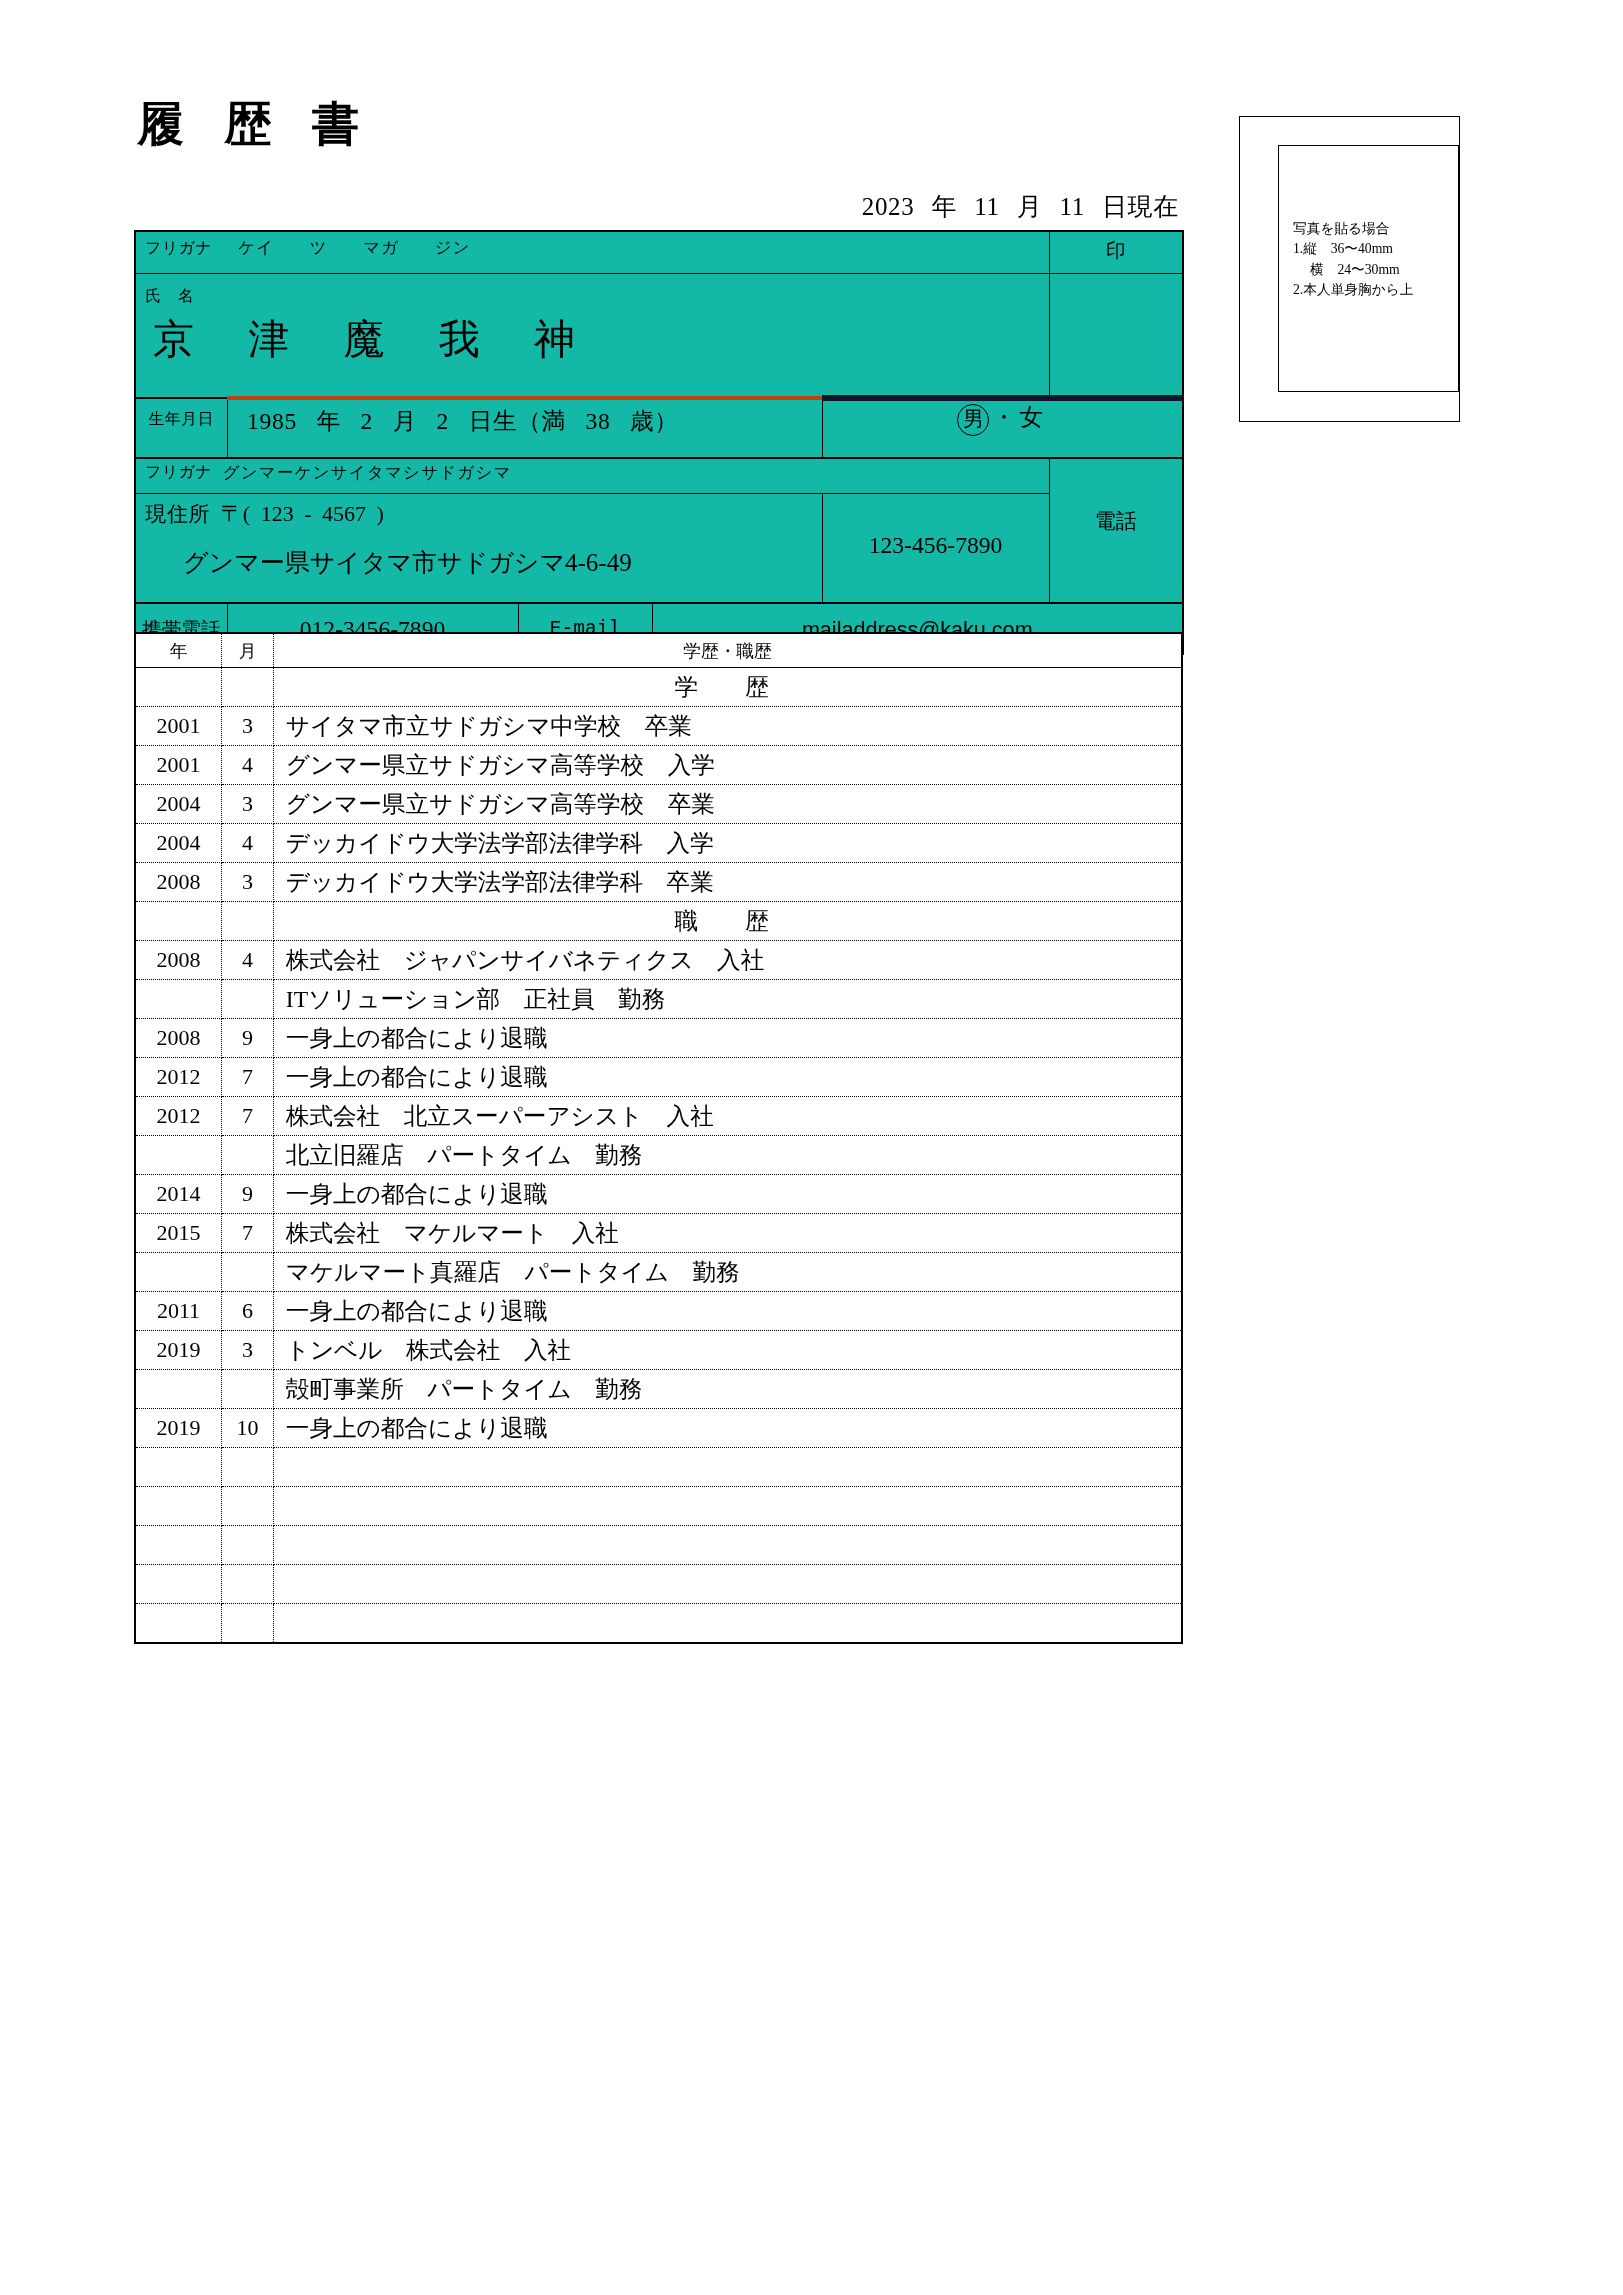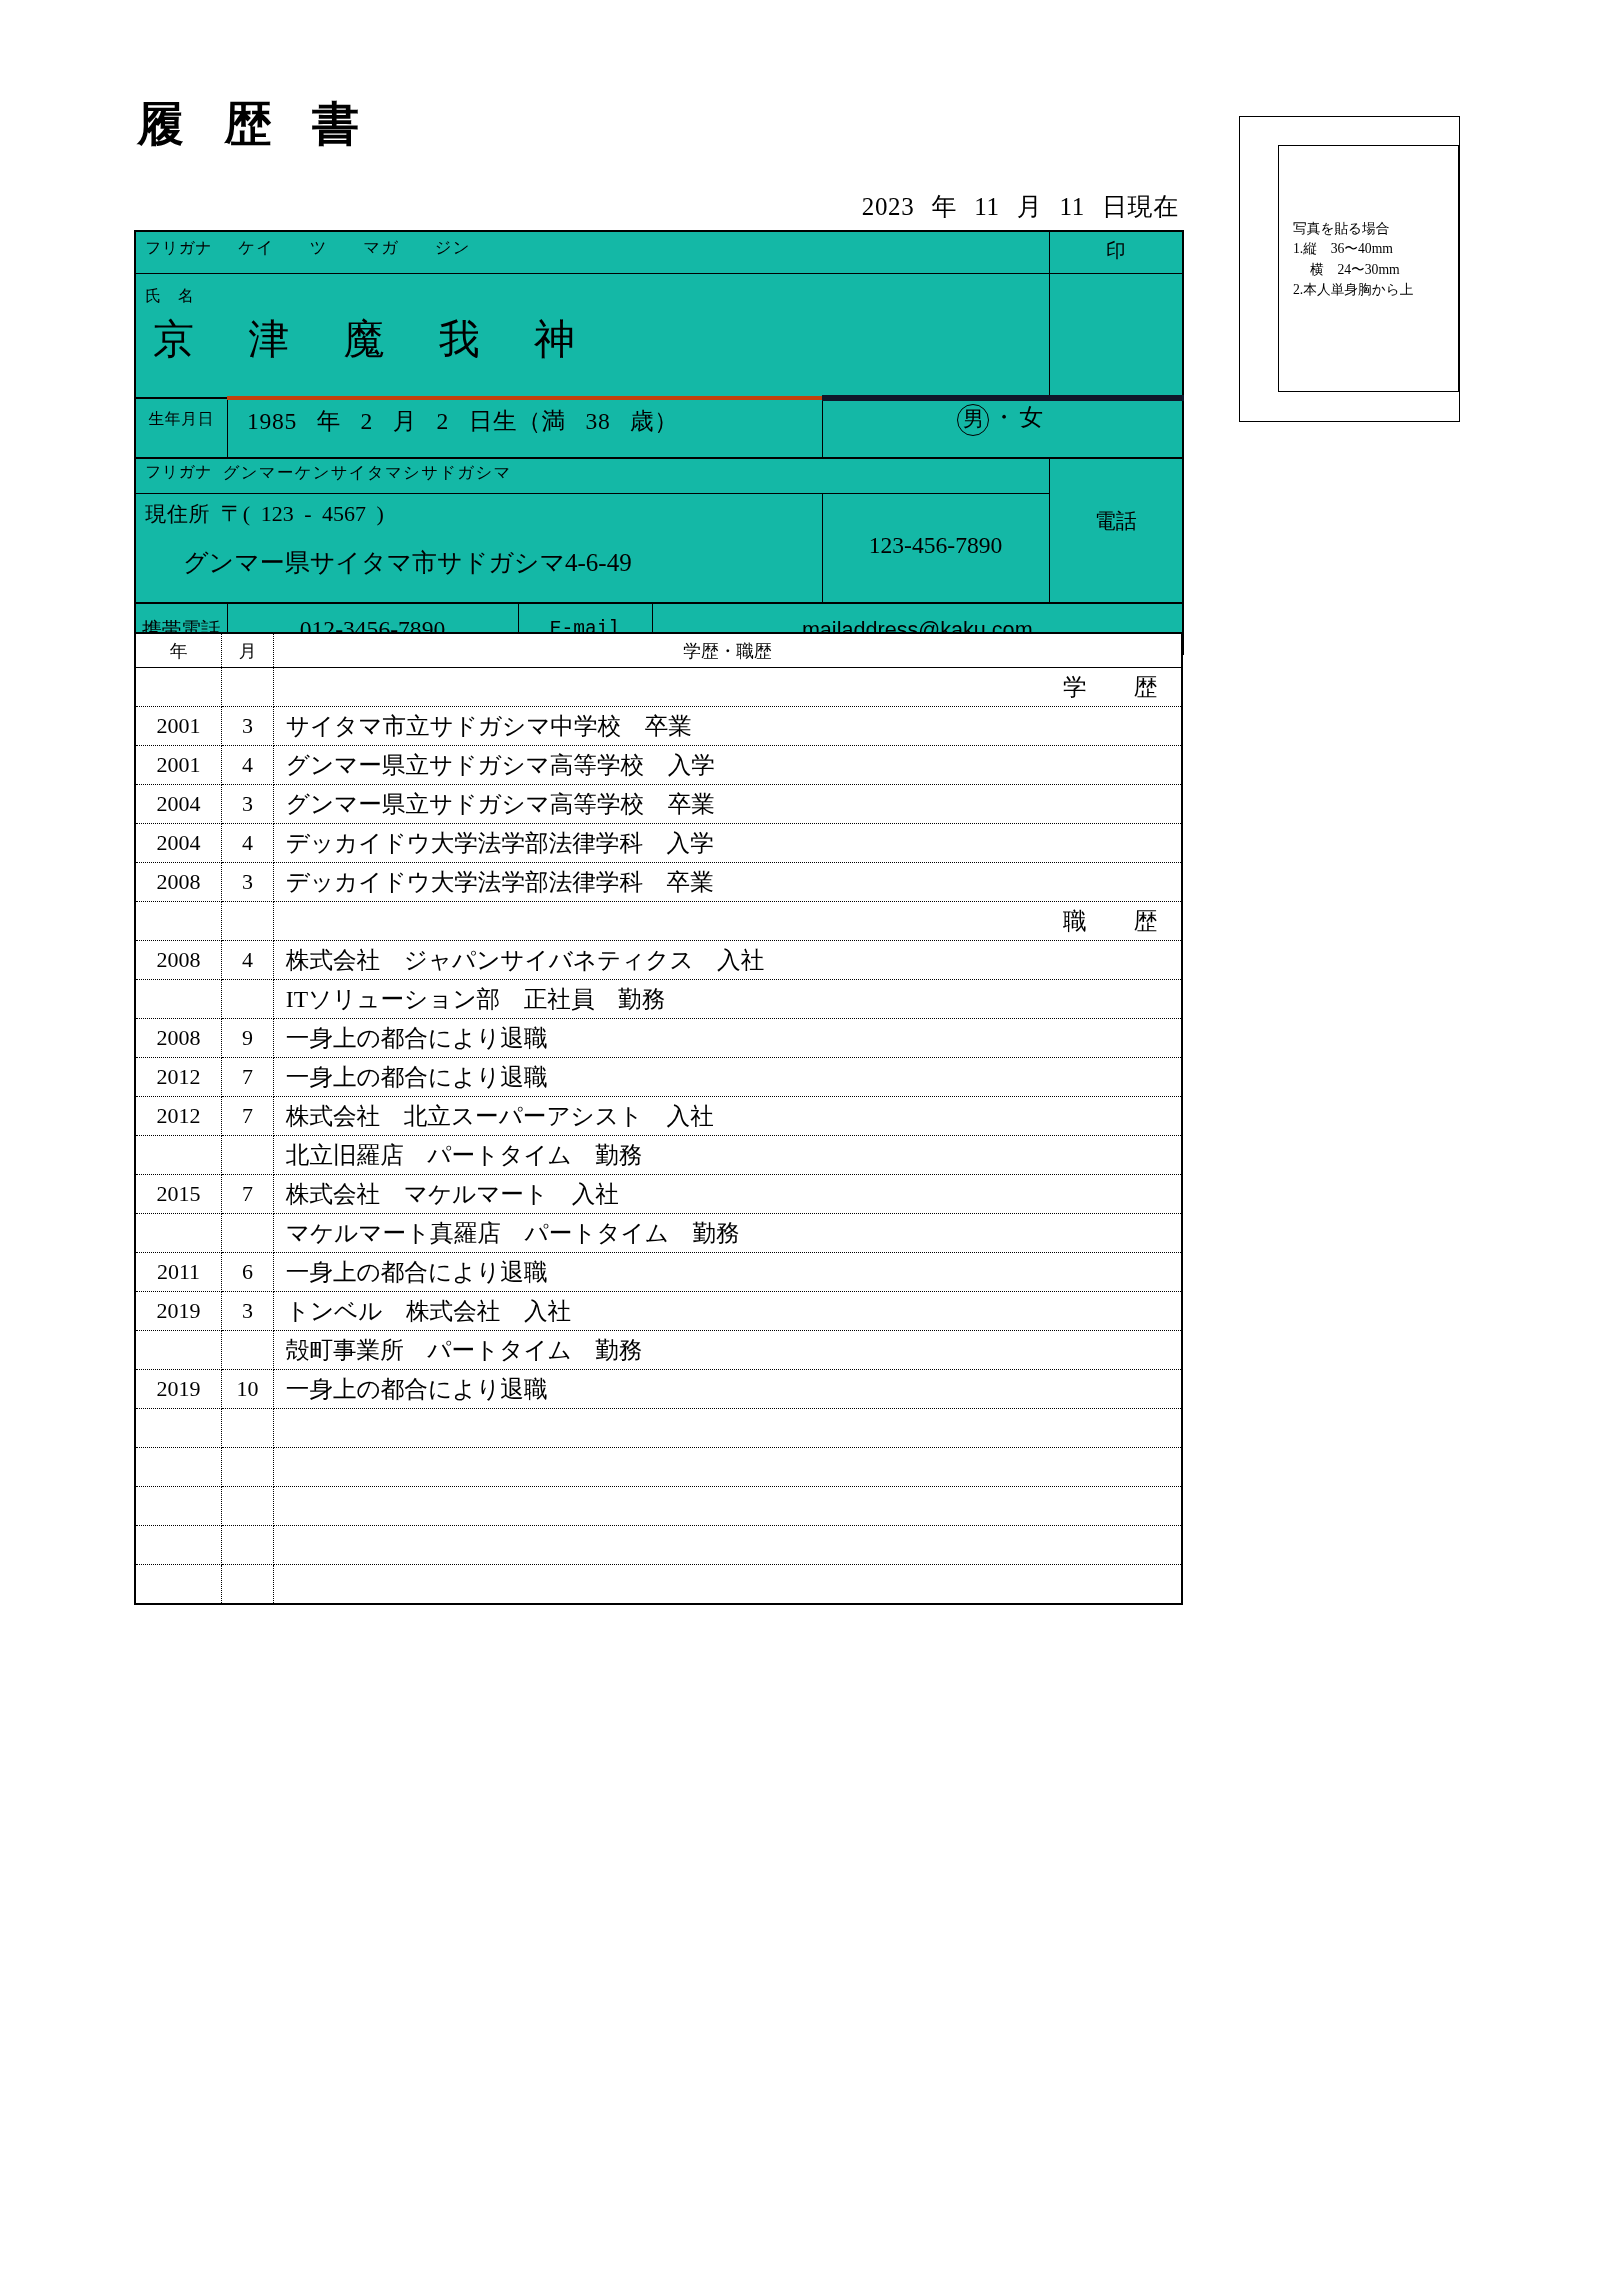--- a/index.html
+++ b/index.html
@@ -239,21 +239,21 @@
     font-size: 17.7px;
     border-right: 0.7px dotted #000;
   }
   table.hist tr.head td.c-text {
     font-size: 17.7px;
     text-align: center;
     padding-left: 0;
   }
   .sec-center {
     display: block;
-    text-align: right;
+    text-align: center;
     font-size: 23.6px;
     letter-spacing: 11.8px;
     padding-right: 11.8px;
   }
   .right-end {
     display: block;
     text-align: right;
     font-size: 23.6px;
     padding-right: 14.4px;
     letter-spacing: 2.6px;
@@ -443,20 +443,25 @@
             <td class="c-year">2012</td>
             <td class="c-month">7</td>
             <td class="c-text">株式会社　北立スーパーアシスト　入社</td>
           </tr>
           <tr>
             <td class="c-year"></td>
             <td class="c-month"></td>
             <td class="c-text">北立旧羅店　パートタイム　勤務</td>
           </tr>
           <tr>
+            <td class="c-year">2014</td>
+            <td class="c-month">9</td>
+            <td class="c-text">一身上の都合により退職</td>
+          </tr>
+          <tr>
             <td class="c-year">2015</td>
             <td class="c-month">7</td>
             <td class="c-text">株式会社　マケルマート　入社</td>
           </tr>
           <tr>
             <td class="c-year"></td>
             <td class="c-month"></td>
             <td class="c-text">マケルマート真羅店　パートタイム　勤務</td>
           </tr>
           <tr>

